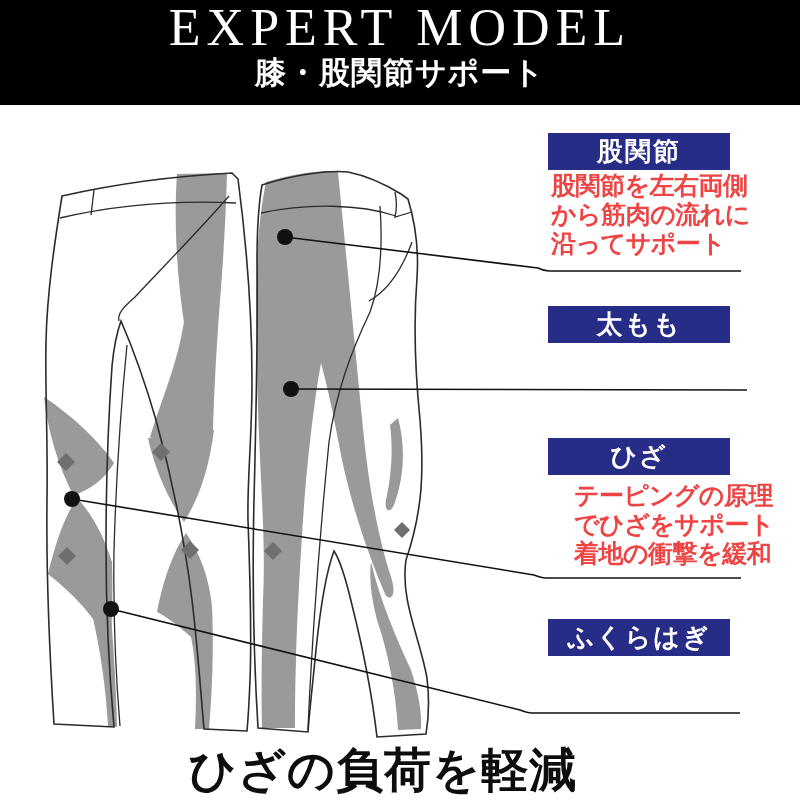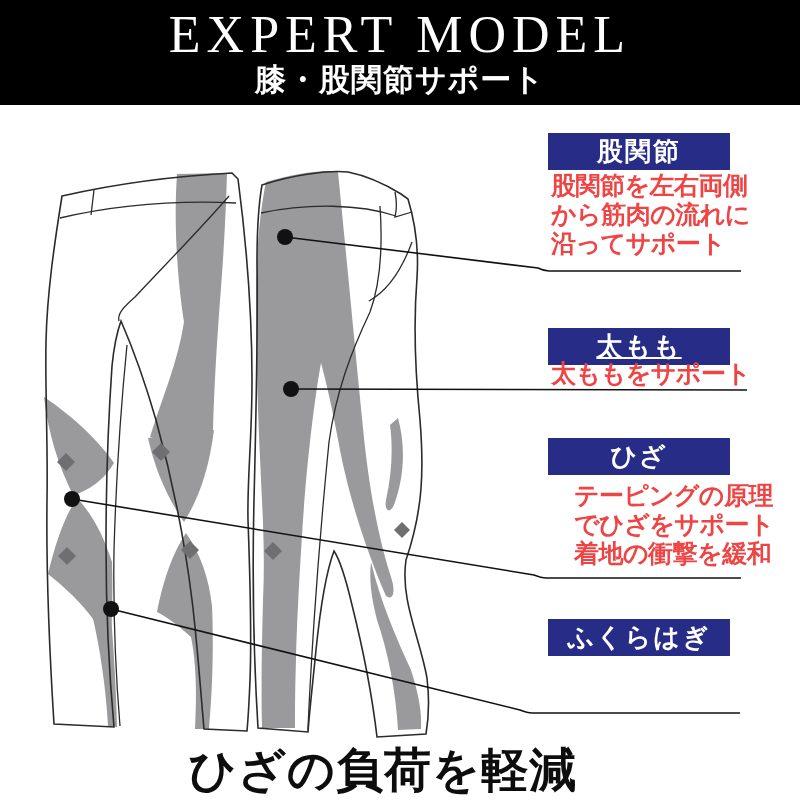--- a/index.html
+++ b/index.html
@@ -6,41 +6,41 @@
   .stage{
     position:relative;width:800px;height:800px;background:#ffffff;overflow:hidden;
     font-family:"Liberation Sans","DejaVu Sans",sans-serif;
   }
   
   .banner{
     position:absolute;left:0;top:0;width:800px;height:105px;background:#000000;
     display:flex;flex-direction:column;align-items:center;justify-content:flex-start;
   }
   .banner-title{
-    margin:0;padding-top:7px;color:#ffffff;
+    margin:0;color:#ffffff;
     font-family:"Liberation Serif","DejaVu Serif",serif;
     font-size:52px;font-weight:400;letter-spacing:6px;line-height:56px;white-space:nowrap;
   }
   .banner-subtitle{
     color:#ffffff;font-size:31px;font-weight:bold;letter-spacing:1px;line-height:34px;white-space:nowrap;
   }
   
   .art{position:absolute;left:0;top:0;width:800px;height:800px;}
   
   .sec-box{
     position:absolute;left:548px;width:182px;height:37px;background:#272c87;
     color:#ffffff;font-size:26px;font-weight:bold;letter-spacing:2px;
     display:flex;align-items:center;justify-content:center;white-space:nowrap;
   }
   .sec-text{
     position:absolute;color:#ef4444;font-size:25px;font-weight:600;
     letter-spacing:-0.5px;line-height:29px;white-space:nowrap;
   }
   #box-hip{top:133px;}   #txt-hip{left:551px;top:171px;}
-  #box-thigh{top:328px;text-decoration:underline;} #txt-thigh{left:551px;top:359px;}
+  #box-thigh{top:306px;} #txt-thigh{left:551px;top:359px;}
   #box-knee{top:438px;}  #txt-knee{left:574px;top:481px;}
   #box-calf{top:607px;margin-top:12px;}  #txt-calf{left:528px;top:649px;}
   
   .footer-title{
     position:absolute;left:0;top:739px;width:766px;text-align:center;
     color:#0d0d0d;font-size:47px;font-weight:600;letter-spacing:1px;white-space:nowrap;
   }
 </style>
 </head>
 <body>
@@ -119,23 +119,20 @@
   </div>
   <div class="sec-text" id="txt-hip">
     <div>股関節を左右両側</div>
     <div>から筋肉の流れに</div>
     <div>沿ってサポート</div>
   </div>
 
   <div class="sec-box" id="box-thigh">
     <span>太もも</span>
   </div>
-  <div class="sec-text" id="txt-thigh">
-    <div>太ももをサポート</div>
-  </div>
 
   <div class="sec-box" id="box-knee">
     <span>ひざ</span>
   </div>
   <div class="sec-text" id="txt-knee">
     <div>テーピングの原理</div>
     <div>でひざをサポート</div>
     <div>着地の衝撃を緩和</div>
   </div>
 

